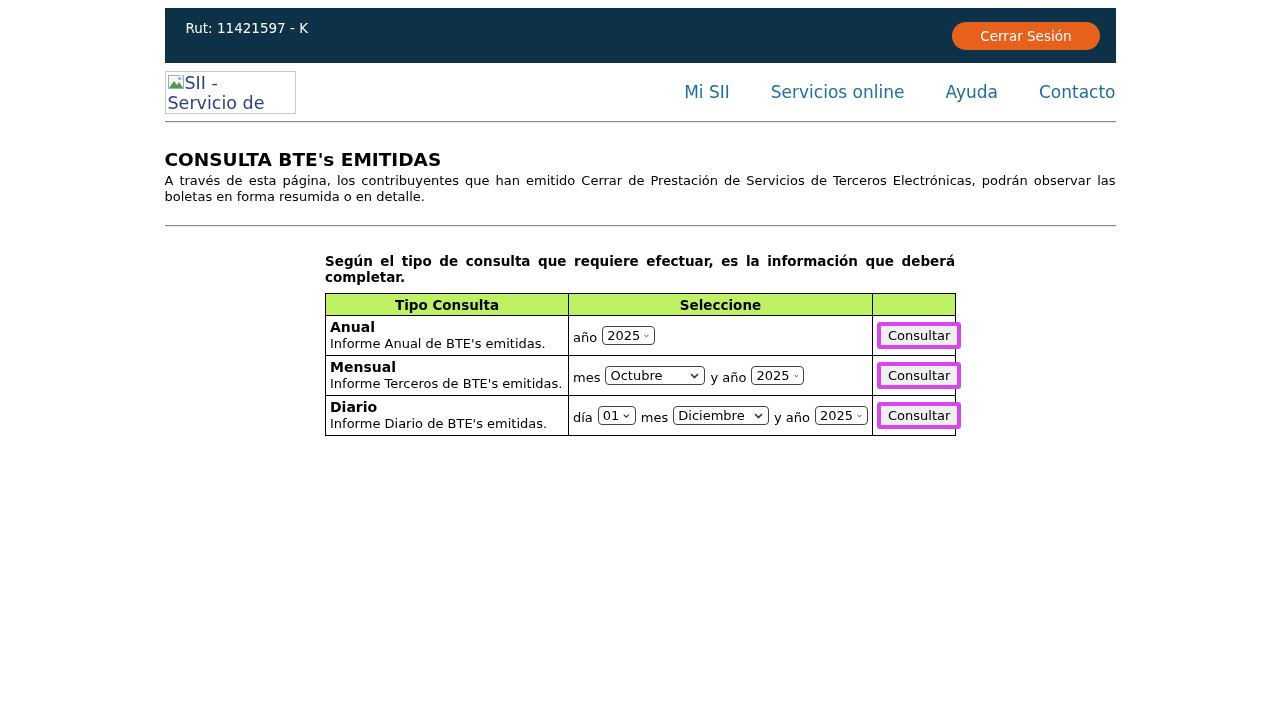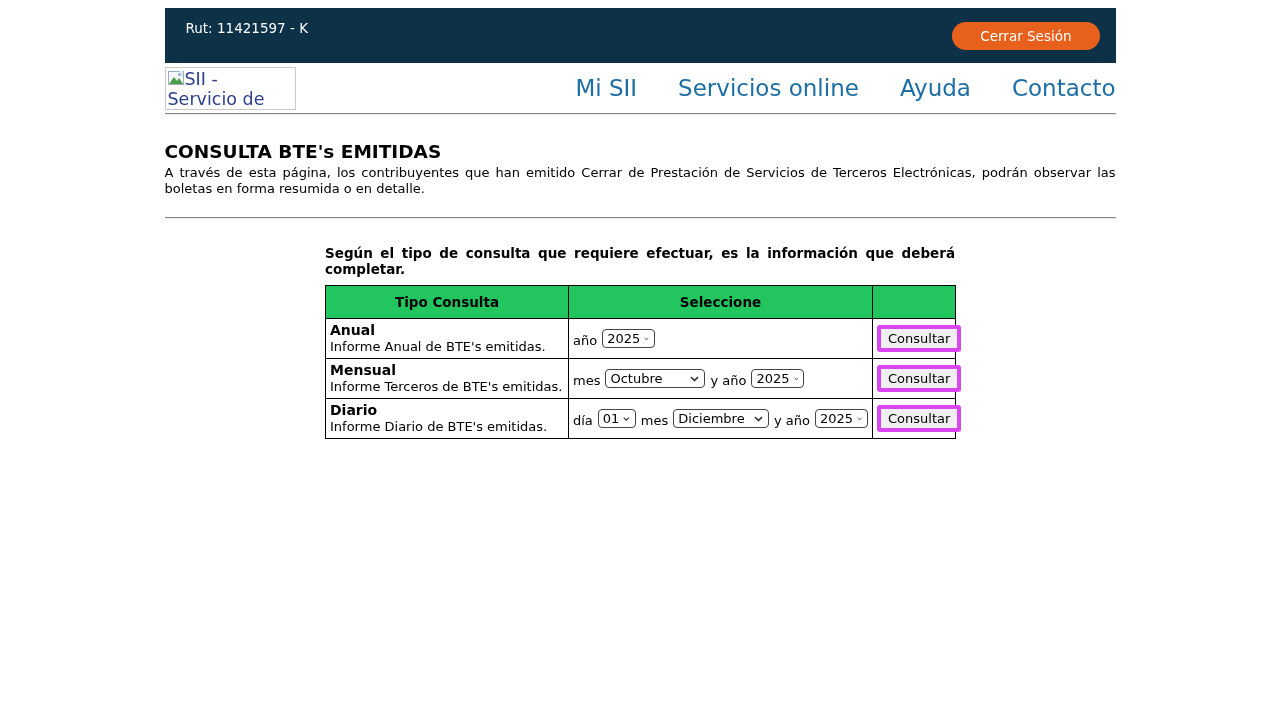--- a/index.html
+++ b/index.html
@@ -38,38 +38,38 @@
     font-size: 13.5px;
     padding: 6px 28px;
     cursor: pointer;
   }
 
   
   .logorow {
     display: flex;
     justify-content: space-between;
     align-items: center;
-    height: 50px;
+    height: 58px;
   }
   .broken-img {
     width: 131px;
     height: 43px;
     border: 1px solid #c9c9c9;
     overflow: hidden;
     padding: 1px 2px;
     color: #2c3e8c;
     font-size: 17.5px;
     line-height: 20px;
     cursor: pointer;
   }
   .broken-img .bico { vertical-align: baseline; margin-right: 1px; }
   .nav { display: flex; gap: 41px; align-items: center; }
   .nav a {
     color: #1c6ea4;
-    font-size: 23px;
+    font-size: 17px;
     text-decoration: none;
     cursor: pointer;
     white-space: nowrap;
   }
 
   hr.rule {
     border: none;
     border-top: 1px solid #8b8b8b;
     border-bottom: 1px solid #e8e8e8;
     margin: 0;
@@ -98,24 +98,24 @@
   }
 
   table.bte {
     width: 100%;
     border-collapse: collapse;
     font-size: 13px;
     table-layout: fixed;
   }
   table.bte th, table.bte td { border: 1px solid #000; }
   table.bte th {
-    background: #22c55e;
+    background: #bef264;
     font-size: 13.5px;
     font-weight: bold;
-    padding: 8px;
+    padding: 2px;
     height: 22px;
   }
   table.bte td { height: 40px; vertical-align: middle; padding: 2px 4px; }
   td.tipo { line-height: 15.5px; }
   td.tipo b { font-size: 14px; }
   td.sel { padding-left: 5px; }
   .fieldwrap { display: flex; align-items: flex-end; gap: 5px; white-space: nowrap; }
   td.action { text-align: center; padding: 2px 2px; }
 
   

